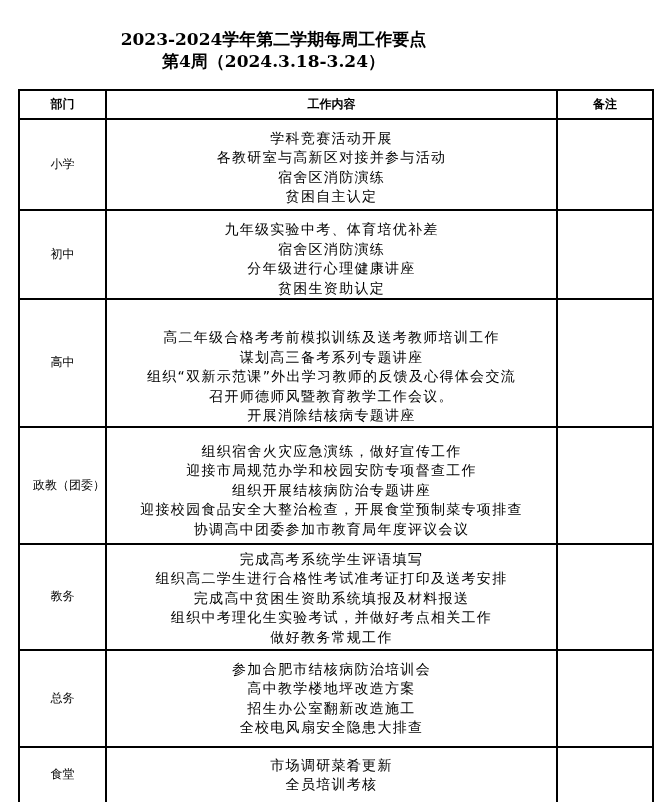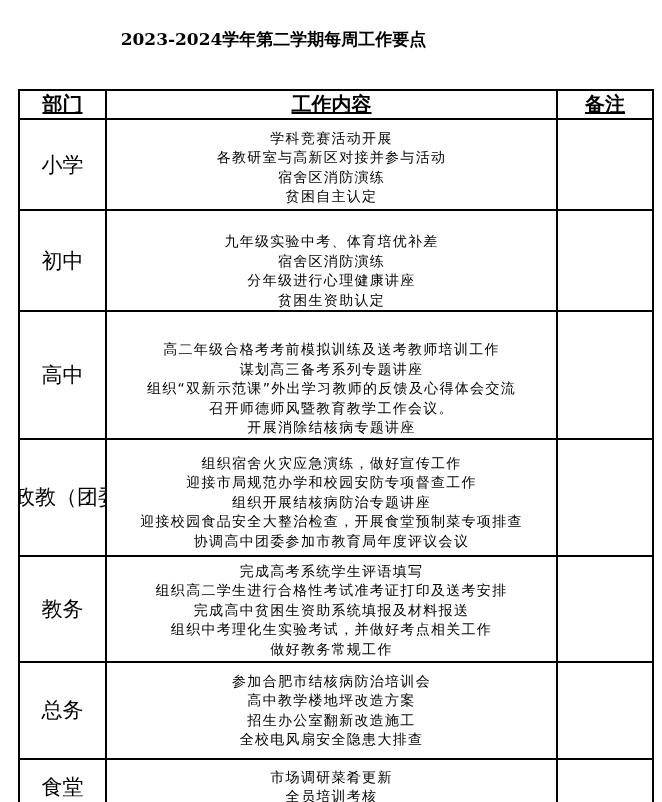--- a/index.html
+++ b/index.html
@@ -14,39 +14,40 @@
     font-weight: bold; font-size: 17px; line-height: 22px; letter-spacing: 0px;
   }
   table.plan {
     position: absolute; left: 18px; top: 89px;
     border-collapse: collapse; table-layout: fixed;
     width: 634px;
   }
   table.plan td, table.plan th {
     border: 2.5px solid #000; padding: 0; vertical-align: middle;
   }
-  th { font-weight: bold; font-size: 20px; height: 27px; text-align: center; text-decoration: underline; }
+  th { font-weight: bold; font-size: 12px; height: 27px; text-align: center; }
   col.c-dept { width: 87px; }
   col.c-work { width: 451px; }
   col.c-note { width: 96px; }
   td.dept {
-    text-align: center; font-size: 21px; white-space: nowrap; overflow: hidden;
+    text-align: center; font-size: 12px; white-space: nowrap; overflow: hidden;
   }
   td.dept .dept-inner { display: block; }
   td.dept.overflow .dept-inner { margin-left: -6px; text-align: right; }
   td.work { padding-left: 4px; font-size: 14px; line-height: 19.5px; letter-spacing: 1.3px; vertical-align: top; }
   td.work ul { list-style: none; margin: 0; padding: 0; text-align: center; }
   td.work li { white-space: nowrap; }
   td.note { }
 </style>
 </head>
 <body>
 
 <div class="title-block">
   <div class="title-line">2023-2024学年第二学期每周工作要点</div>
+  <div class="title-line">第4周（2024.3.18-3.24）</div>
 </div>
 
 <table class="plan">
   <colgroup>
       <col class="c-dept">
       <col class="c-work">
       <col class="c-note">
     </colgroup>
   <thead>
     <tr>
@@ -69,21 +70,21 @@
           <li>贫困自主认定</li>
         </ul>
       </td>
       <td class="note"></td>
     </tr>
 
     <tr style="height:87px">
       <td class="dept">
           <span class="dept-inner">初中</span>
         </td>
-      <td class="work" style="padding-top:21px">
+      <td class="work" style="padding-top:9px">
         <ul>
           <li>九年级实验中考、体育培优补差</li>
           <li>宿舍区消防演练</li>
           <li>分年级进行心理健康讲座</li>
           <li>贫困生资助认定</li>
         </ul>
       </td>
       <td class="note"></td>
     </tr>
 

